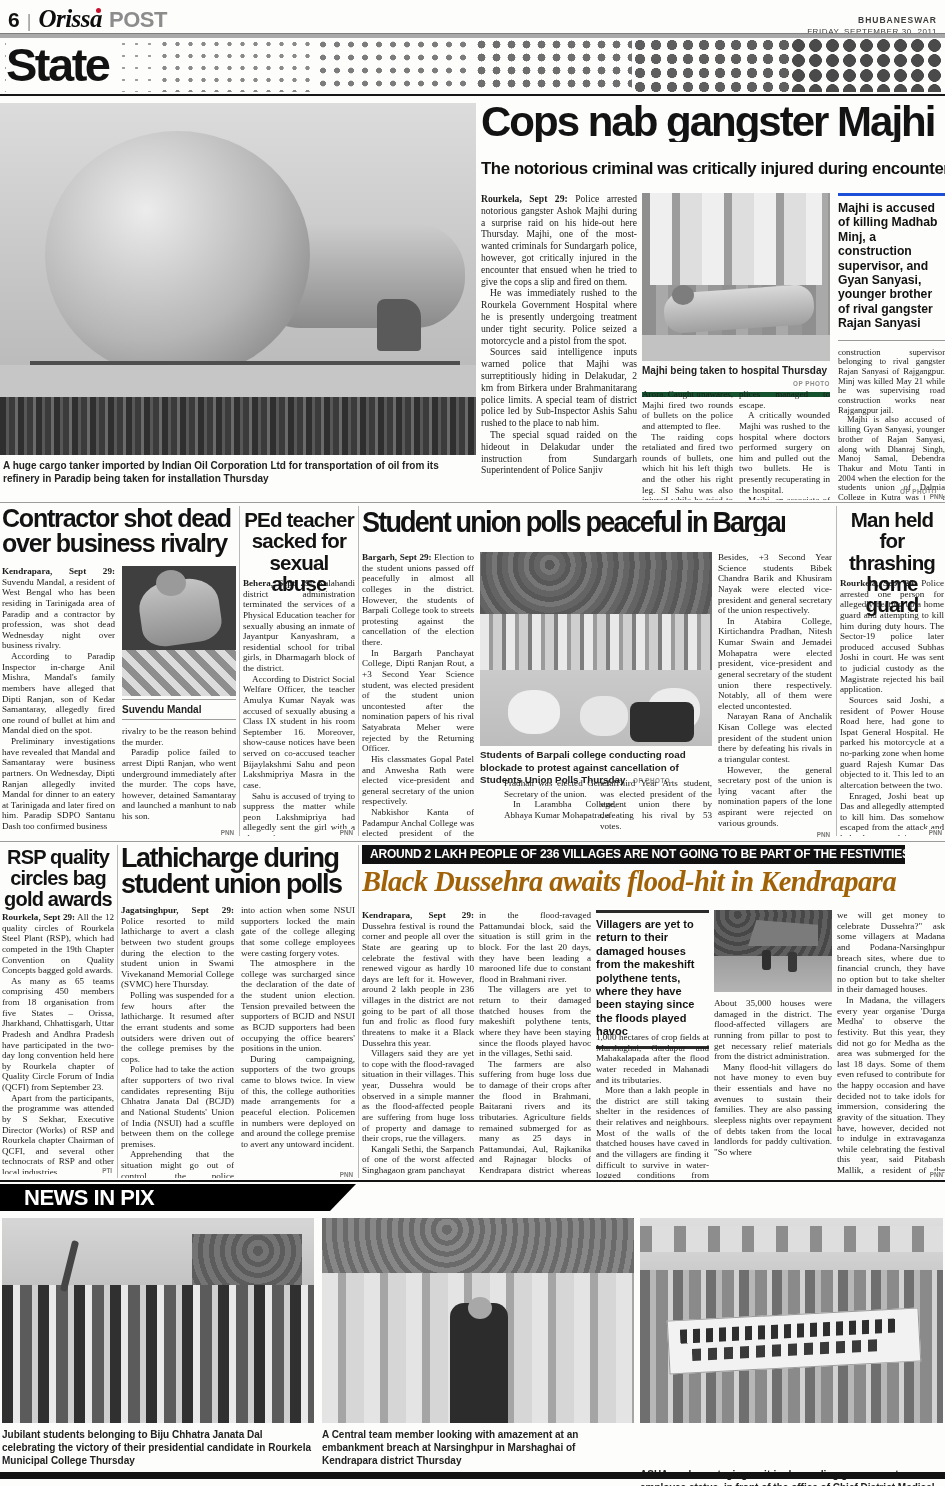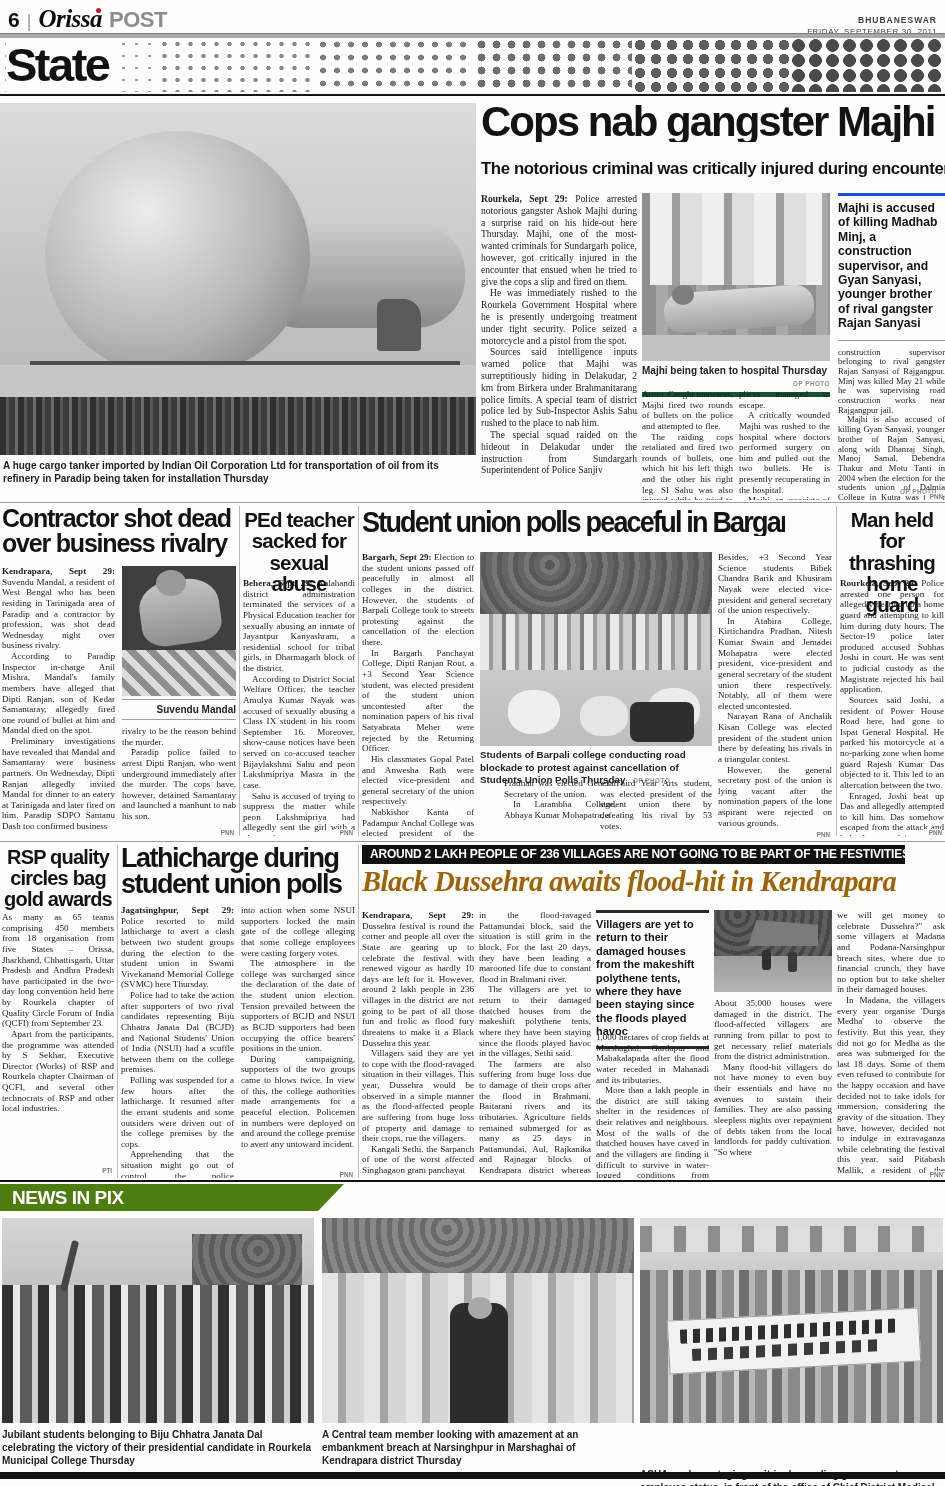--- a/index.html
+++ b/index.html
@@ -42,22 +42,22 @@
   .pq{font-family:"Liberation Sans",sans-serif;font-weight:700;font-size:12.2px;line-height:1.18;color:#121212;
       border-top:3px solid #1d4ed8;border-bottom:1px solid #9a9a9a;padding:5px 0 9px;margin-bottom:7px;text-align:left;}
   .pq2{position:absolute;font-family:"Liberation Sans",sans-serif;font-weight:700;font-size:11px;line-height:1.22;color:#141414;
       border-top:3px solid #2b2b2b;border-bottom:3px solid #2b2b2b;padding:5px 0 7px;text-align:left;}
   .vrule{position:absolute;width:1px;background:#b9b9b9;}
   .hrule{position:absolute;height:1px;background:#9c9c9c;}
   .photo{position:absolute;overflow:hidden;background:#bdbdbd;}
   .ph{position:absolute;}
   .kicker{position:absolute;background:#111;color:#fff;font-family:"Liberation Sans",sans-serif;font-weight:700;
           font-size:12px;letter-spacing:-0.2px;line-height:19px;padding:0 8px;white-space:nowrap;overflow:hidden;}
-  .nip{position:absolute;background:#4d7c0f;color:#fff;font-family:"Liberation Sans",sans-serif;font-weight:700;
-       font-size:19px;letter-spacing:-0.5px;line-height:27px;padding-left:12px;
+  .nip{position:absolute;background:#000000;color:#fff;font-family:"Liberation Sans",sans-serif;font-weight:700;
+       font-size:22px;letter-spacing:-0.5px;line-height:27px;padding-left:24px;
        clip-path:polygon(0 0,100% 0,calc(100% - 26px) 100%,0 100%);}
   .bar{position:absolute;background:#131313;}
 </style>
 </head>
 <body>
 
 <div class="page">
 
   <div class="mh-left">
     <span class="mh-pageno">6</span>
@@ -142,21 +142,21 @@
   <div class="col" style="left:2px;top:566px;width:113px;height:270px;">
     <p><b class="dl">Kendrapara, Sept 29:</b> <span>Suvendu Mandal, a resident of West Bengal who has been residing in Tarinigada area of Paradip and a contractor by profession, was shot dead Wednesday night over business rivalry.</span></p>
     <p>According to Paradip Inspector in-charge Anil Mishra, Mandal's family members have alleged that Dipti Ranjan, son of Kedar Samantaray, allegedly fired one round of bullet at him and Mandal died on the spot.</p>
     <p>Preliminary investigations have revealed that Mandal and Samantaray were business partners. On Wednesday, Dipti Ranjan allegedly invited Mandal for dinner to an eatery at Tarinigada and later fired on him. Paradip SDPO Santanu Dash too confirmed business</p>
   </div>
   <div class="photo" style="left:122px;top:566px;width:114px;height:130px;background:#3f3f3f;">
     <div class="ph" style="left:18px;top:14px;width:80px;height:64px;border-radius:40% 40% 30% 30%;transform:rotate(-8deg);background:linear-gradient(#c4c4c4,#8d8d8d);"></div>
     <div class="ph" style="left:34px;top:4px;width:30px;height:26px;border-radius:50%;background:#9a9a9a;"></div>
     <div class="ph" style="left:0;bottom:0;width:100%;height:46px;background:repeating-linear-gradient(45deg,#dcdcdc 0 7px,#8e8e8e 7px 14px);"></div>
   </div>
-  <div class="caption" style="left:122px;top:699px;width:114px;text-align:right;font-size:10px;border-top:1px solid #9f9f9f;border-bottom:1px solid #9f9f9f;padding:3px 0;">
+  <div class="caption" style="left:122px;top:699px;width:114px;text-align:left;font-size:10px;border-top:1px solid #9f9f9f;border-bottom:1px solid #9f9f9f;padding:3px 0;">
     <span>Suvendu Mandal</span>
   </div>
   <div class="col" style="left:122px;top:726px;width:114px;height:110px;">
     <p>rivalry to be the reason behind the murder.</p>
     <p>Paradip police failed to arrest Dipti Ranjan, who went underground immediately after the murder. The cops have, however, detained Samantaray and launched a manhunt to nab his son.</p>
     <div class="sign">PNN</div>
   </div>
   <div class="vrule" style="left:239px;top:506px;height:330px;"></div>
 
   <div class="hl hl-c" style="left:243px;top:509px;width:112px;font-size:20.5px;letter-spacing:-0.8px;line-height:1.04;">
@@ -219,31 +219,32 @@
   </div>
 
   <div class="hrule" style="left:0;top:841px;width:945px;"></div>
 
   <div class="hl hl-c" style="left:2px;top:847px;width:112px;font-size:20px;letter-spacing:-0.8px;line-height:1.05;">
     <div>RSP quality</div>
     <div>circles bag</div>
     <div>gold awards</div>
   </div>
   <div class="col" style="left:2px;top:912px;width:112px;height:262px;">
+    <p><b class="dl">Rourkela, Sept 29:</b> <span>All the 12 quality circles of Rourkela Steel Plant (RSP), which had competed in the 19th Chapter Convention on Quality Concepts bagged gold awards.</span></p>
     <p>As many as 65 teams comprising 450 members from 18 organisation from five States – Orissa, Jharkhand, Chhattisgarh, Uttar Pradesh and Andhra Pradesh have participated in the two-day long convention held here by Rourkela chapter of Quality Circle Forum of India (QCFI) from September 23.</p>
     <p>Apart from the participants, the programme was attended by S Sekhar, Executive Director (Works) of RSP and Rourkela chapter Chairman of QCFI, and several other technocrats of RSP and other local industries.</p>
     <div class="sign">PTI</div>
   </div>
   <div class="vrule" style="left:117px;top:845px;height:333px;"></div>
 
   <div class="hl" style="left:121px;top:845px;width:235px;font-size:27px;letter-spacing:-1.5px;">Lathicharge during student union polls</div>
   <div class="col" style="left:121px;top:905px;width:113px;height:273px;">
     <p><b class="dl">Jagatsinghpur, Sept 29:</b> <span>Police resorted to mild lathicharge to avert a clash between two student groups during the election to the student union in Swami Vivekanand Memorial College (SVMC) here Thursday.</span></p>
+    <p>Polling was suspended for a few hours after the lathicharge. It resumed after the errant students and some outsiders were driven out of the college premises by the cops.</p>
     <p>Police had to take the action after supporters of two rival candidates representing Biju Chhatra Janata Dal (BCJD) and National Students' Union of India (NSUI) had a scuffle between them on the college premises.</p>
-    <p>Polling was suspended for a few hours after the lathicharge. It resumed after the errant students and some outsiders were driven out of the college premises by the cops.</p>
     <p>Apprehending that the situation might go out of control, the police immediately swung</p>
   </div>
   <div class="col" style="left:241px;top:905px;width:114px;height:273px;">
     <p>into action when some NSUI supporters locked the main gate of the college alleging that some college employees were casting forgery votes.</p>
     <p>The atmosphere in the college was surcharged since the declaration of the date of the student union election. Tension prevailed between the supporters of BCJD and NSUI as BCJD supporters had been occupying the office bearers' positions in the union.</p>
     <p>During campaigning, supporters of the two groups came to blows twice. In view of this, the college authorities made arrangements for a peaceful election. Policemen in numbers were deployed on and around the college premise to avert any untoward incident.</p>
     <div class="sign">PNN</div>
   </div>
   <div class="vrule" style="left:358px;top:845px;height:333px;"></div>
 

